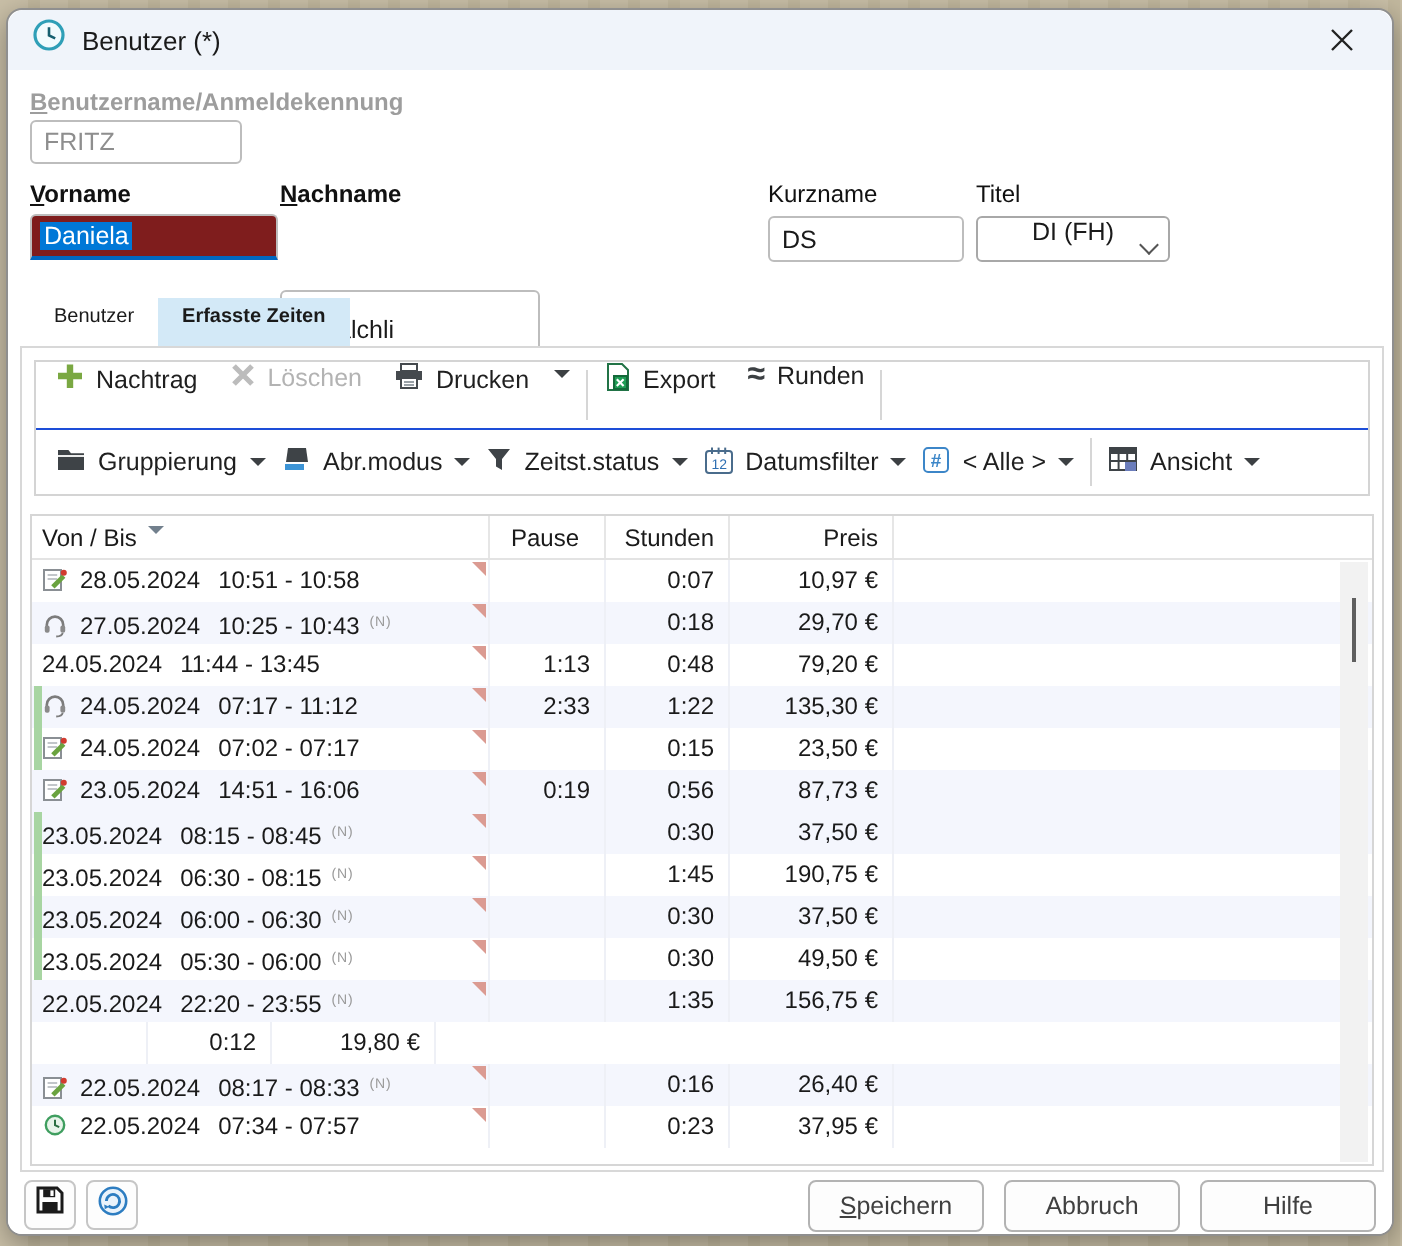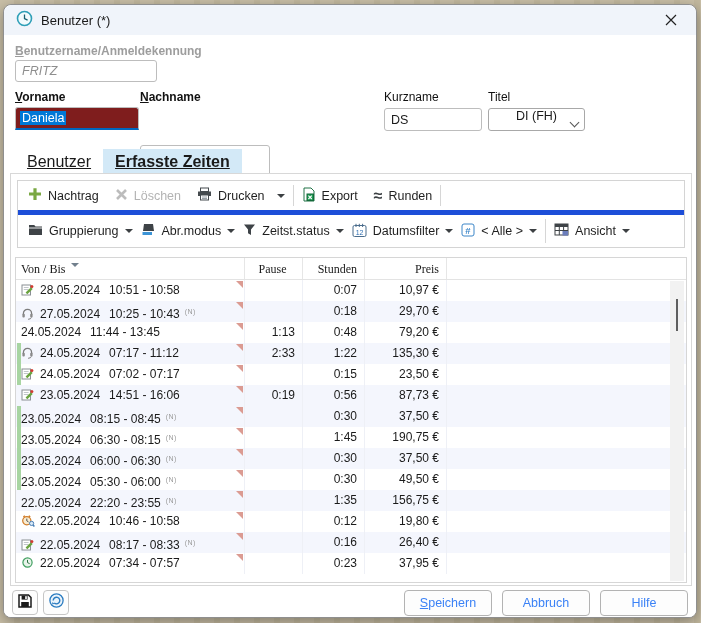--- a/index.html
+++ b/index.html
@@ -25,40 +25,40 @@
   .inp.dis { color:#8e8e8e; }
   .fakeinp { position:absolute; height:23px; border:1px solid #bdbdbd; border-bottom:2px solid #0067c0;
              border-radius:3px 3px 0 0; background:#7f1d1d; font-size:12.5px; display:flex; align-items:center; padding:0 4px; }
   .selword { background:#0078d7; color:#fff; padding:0 2px; }
   .combo { position:absolute; height:23px; border:1px solid #a8a8a8; border-radius:3px; background:#fff;
            font-size:12.5px; display:flex; align-items:center; padding:0 6px; color:#1a1a1a; }
   .combo .chev { margin-left:auto; width:7px; height:7px; border-right:1.4px solid #555;
                  border-bottom:1.4px solid #555; transform:rotate(45deg); margin-top:-4px; }
   
   .tabs { position:absolute; left:11px; top:144px; display:flex; height:24px; }
-  .tab { font-size:16px; color:#1a1a1a; padding:4px 12px 0 12px; cursor:default;text-decoration:underline; }
+  .tab { font-size:10px; color:#1a1a1a; padding:4px 12px 0 12px; cursor:default; }
   .tab.active { background:#d3e9f7; font-weight:bold; }
   
   .panel { position:absolute; left:6px; top:168px; width:682px; height:413px;
            border:1px solid #d8d8d8; background:#fff; }
   .toolbox { position:absolute; left:6px; top:6px; width:668px; height:68px; border:1px solid #d4d4d4; }
-  .trow1 { height:34px; border-bottom:5px solid #1d4ed8; display:flex; align-items:center; padding:0 10px; }
+  .trow1 { height:34px; border-bottom:1px solid #1d4ed8; display:flex; align-items:flex-start; padding:0 10px; }
   .trow2 { height:32px; display:flex; align-items:center; padding:0 10px; }
   .tbtn { display:flex; align-items:center; gap:6px; font-size:12.5px; color:#1f1f1f; white-space:nowrap; cursor:default; }
   .tbtn.dis { color:#b3b3b3; }
   .caret { width:0; height:0; border:4px solid transparent; border-top-color:#3c4043; margin-top:4px; }
   .tsep { width:1px; background:#d6d6d6; align-self:stretch; margin:4px 8px; }
   .sp16 { width:16px; } .sp12 { width:12px; } .sp8 { width:8px; }
   .approx { font-size:16px; font-weight:bold; color:#3c4043; line-height:10px; }
   
   .table { position:absolute; left:4px; top:83px; width:672px; height:326px;
            border:1px solid #d6d6d6; overflow:hidden; background:#fff; }
   .thead { display:flex; height:22px; line-height:22px; font-size:12px; color:#1a1a1a; background:#fff;
            border-bottom:1px solid #e3e3e3; }
-  .hc { border-right:1px solid #e6e6e6; padding:0 7px 0 5px; white-space:nowrap;font-family:Liberation Serif, serif; }
+  .hc { border-right:1px solid #e6e6e6; padding:0 7px 0 5px; white-space:nowrap; }
   .hc1 { width:229px; } .hc2 { width:58px; text-align:center; } .hc3 { width:62px; text-align:right; }
   .hc4 { width:82px; text-align:right; } .hfill { flex:1; border-right:none; }
   .sortcaret { display:inline-block; width:0; height:0; border:4px solid transparent;
                border-top-color:#72808d; margin-left:6px; vertical-align:2px; }
   .tbody { position:relative; }
   .trowd { display:flex; height:21px; line-height:21px; font-size:12px; color:#1a1a1a; position:relative; }
   .trowd.alt { background:#f4f6fd; }
   .c { border-right:1px solid #eef0f6; white-space:nowrap; overflow:hidden; }
   .c1 { width:229px; padding-left:5px; position:relative; }
   .c2 { width:58px; } .c3 { width:62px; } .c4 { width:82px; }
@@ -72,21 +72,21 @@
          border-left:7px solid transparent; border-top:7px solid #db9b92; }
   .rowbar { position:absolute; left:1px; top:0; width:4px; height:100%; background:#a8d5a2; }
   .vscroll { position:absolute; right:2px; top:23px; bottom:1px; width:14px; background:#f2f2f2; }
   .vthumb { position:absolute; left:6px; top:18px; width:2px; height:32px; background:#5f5f5f; }
   
   .footer { position:absolute; left:0; right:0; top:581px; height:33px; background:#fff;
             display:flex; align-items:center; padding:0 8px; }
   .icobtn { width:26px; height:25px; border:1px solid #c6c6c6; border-radius:4px; background:#fdfdfd;
             display:flex; align-items:center; justify-content:center; margin-right:5px; }
   .btn { height:26px; min-width:88px; border:1px solid #b3b3b3; border-radius:4px; background:#fdfdfd;
-         font-family:"Liberation Sans",sans-serif; font-size:12.5px; color:#3b82f6; margin-left:10px;
+         font-family:"Liberation Sans",sans-serif; font-size:12.5px; color:#404040; margin-left:10px;
          display:flex; align-items:center; justify-content:center; padding:0 10px; }
   .btnbox { margin-left:auto; display:flex; }
 </style>
 </head>
 <body>
 
 <div class="desktop">
 <div class="dialog">
 
   <div class="titlebar">
@@ -98,21 +98,21 @@
     </span>
     <span class="ttext">Benutzer (*)</span>
     <span class="close">
       <svg width="12" height="12" viewBox="0 0 12 12">
             <path d="M1 1 L11 11 M11 1 L1 11" stroke="#222" stroke-width="1.2"></path>
           </svg>
     </span>
   </div>
 
   <div class="lbl dis" style="left:11px; top:39px;"><span class="mn">Benutzername/Anmeldekennung</span></div>
-  <input class="inp dis" style="left: 11px; top: 55px; width: 142px; font-style: italic;" readonly="" value="FRITZ">
+  <input class="inp dis" style="left: 11px; top: 55px; width: 106px;" readonly="" value="FRITZ">
 
   <div class="lbl bold" style="left:11px; top:85px;"><span class="mn">Vorname</span></div>
   <div class="fakeinp" style="left:11px; top:102px; width:124px;">
     <span class="selword">Daniela</span>
   </div>
 
   <div class="lbl bold" style="left:136px; top:85px;"><span class="mn">Nachname</span></div>
   <input class="inp" style="left: 136px; top: 93px; width: 130px; height: 40px; margin-top: 47px;" value="Schälchli">
 
   <div class="lbl" style="left:380px; top:85px;"><span>Kurzname</span></div>
@@ -352,27 +352,20 @@
               <div class="c cfill"></div>
             </div>
             <div class="trowd alt">
               <div class="c c1"><span>22.05.2024</span><span class="tm">22:20 - 23:55</span><span class="nmark">(N)</span><span class="tri"></span></div>
               <div class="c r c2"></div>
               <div class="c r c3">1:35</div>
               <div class="c r c4">156,75 €</div>
               <div class="c cfill"></div>
             </div>
             <div class="trowd">
-              <div class="c c1"><span class="ric"><svg width="14" height="13" viewBox="0 0 14 13">
-                    <circle cx="5.8" cy="6.8" r="4.1" fill="#f8ecd2" stroke="#d07c28" stroke-width="1.2"></circle>
-                    <path d="M5.8 4.6 V6.9 L7.5 7.9" stroke="#555" fill="none"></path>
-                    <path d="M2.4 3 L3.8 1.8 M9.2 3 L7.8 1.8" stroke="#d07c28" stroke-width="1.4"></path>
-                    <circle cx="10.6" cy="9.4" r="2.1" fill="#d8e9f8" stroke="#4a7fb5"></circle>
-                    <line x1="12" y1="10.9" x2="13.4" y2="12.4" stroke="#4a7fb5" stroke-width="1.5"></line>
-                  </svg></span><span>22.05.2024</span><span class="tm">10:46 - 10:58</span><span class="tri"></span></div>
               <div class="c r c2"></div>
               <div class="c r c3">0:12</div>
               <div class="c r c4">19,80 €</div>
               <div class="c cfill"></div>
             </div>
             <div class="trowd alt">
               <div class="c c1"><span class="ric"><svg width="13" height="13" viewBox="0 0 13 13">
                     <rect x="1" y="2" width="8.5" height="10" fill="#fff" stroke="#8a8f94"></rect>
                     <line x1="2.8" y1="4.5" x2="7.6" y2="4.5" stroke="#c2c6ca"></line>
                     <line x1="2.8" y1="6.5" x2="7.6" y2="6.5" stroke="#c2c6ca"></line>

